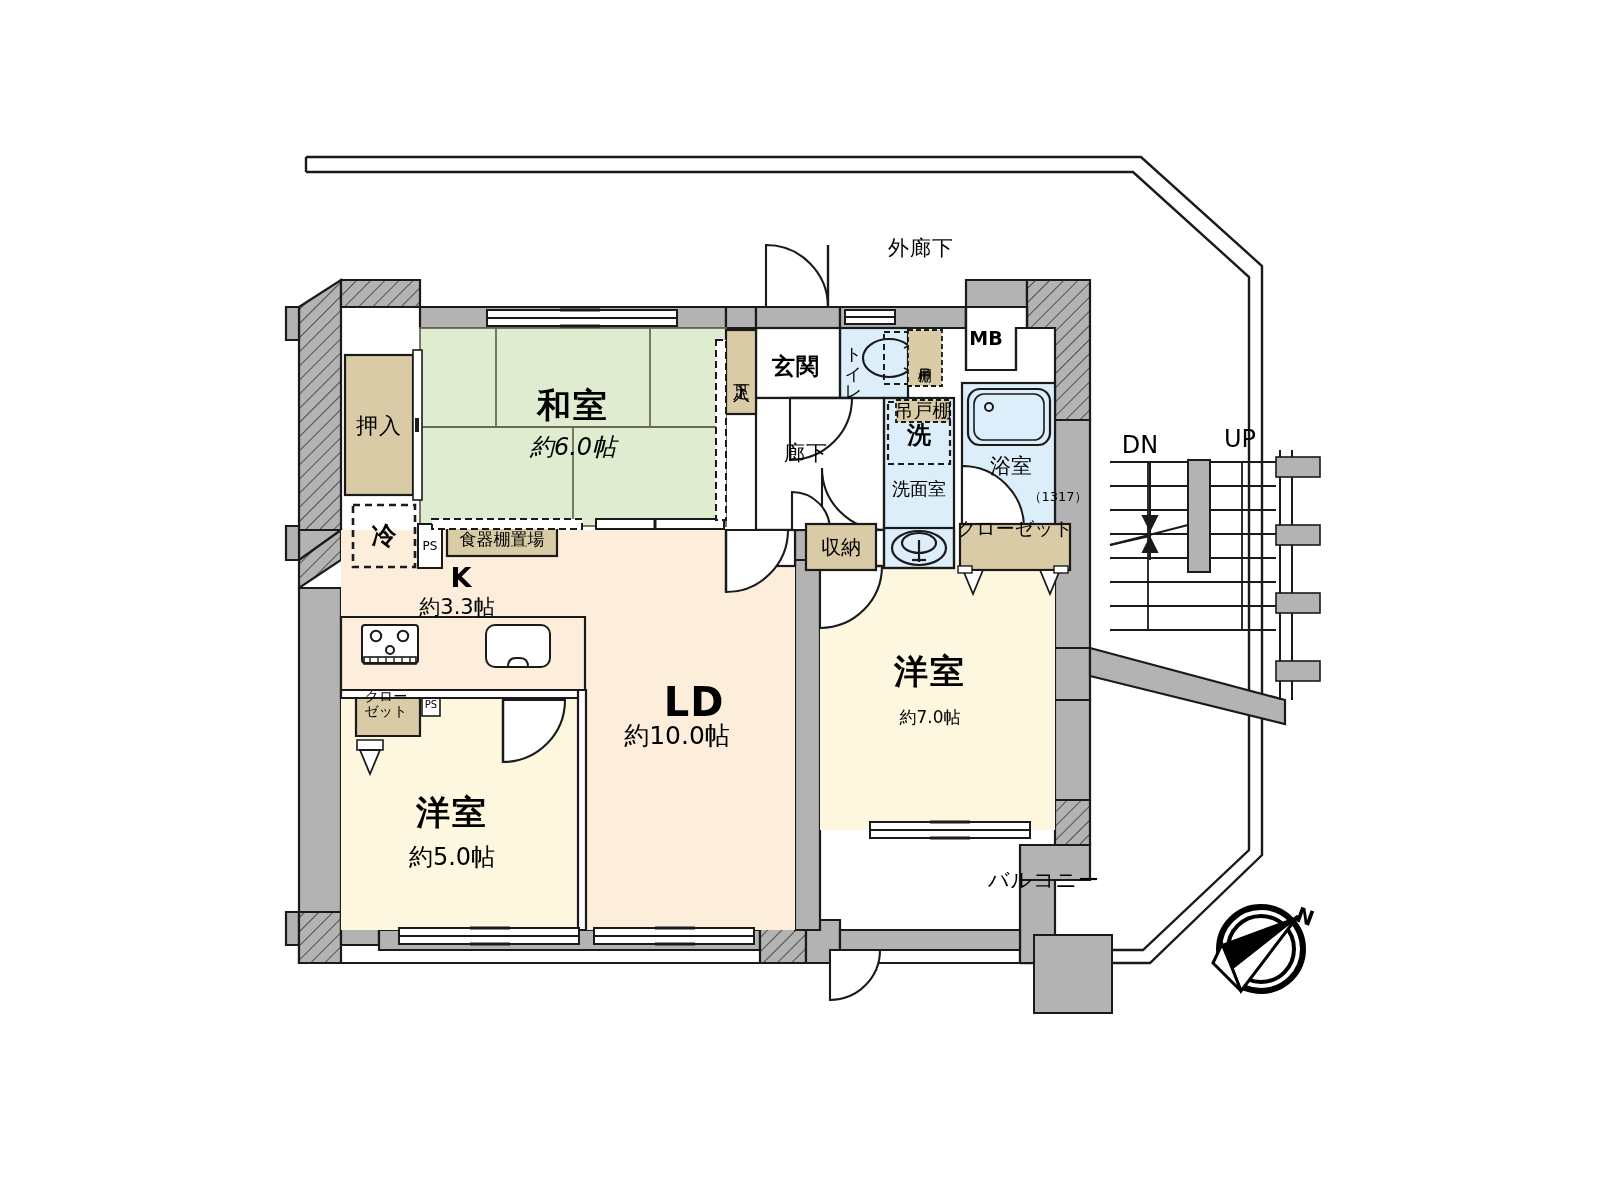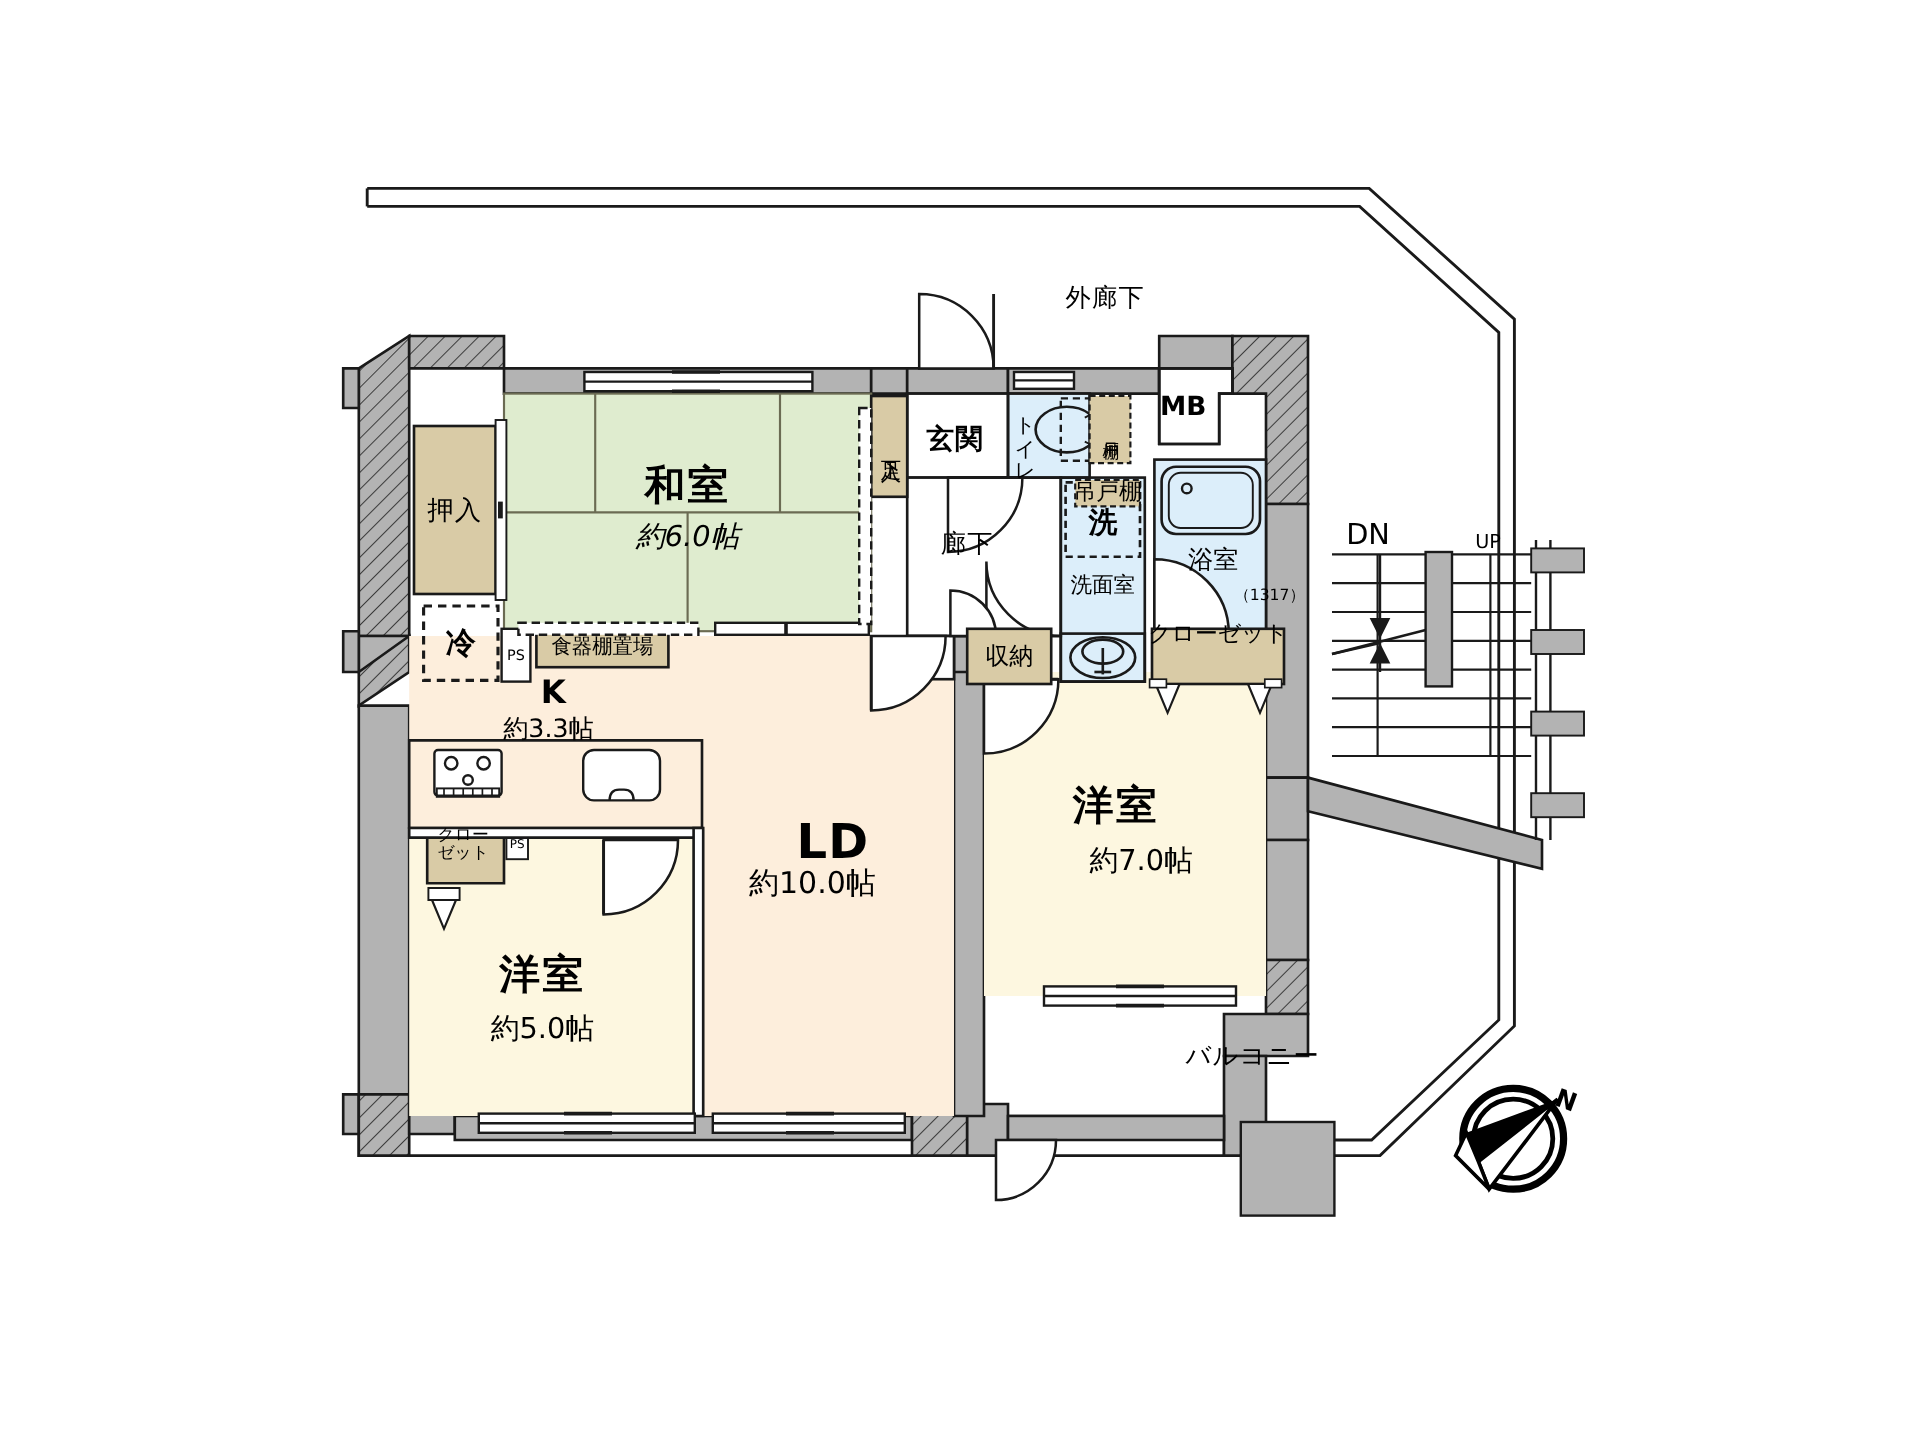--- a/index.html
+++ b/index.html
@@ -333,47 +333,47 @@
 <div class="lbl ctr b" style="left:694px;top:702px;font-size:40px;letter-spacing:1px;">LD</div>
 <div class="lbl ctr" style="left:677px;top:736px;font-size:25px;">約10.0帖</div>
 
 <div class="lbl ctr b" style="left:461px;top:578px;font-size:27px;">K</div>
 <div class="lbl ctr" style="left:457px;top:607px;font-size:21px;">約3.3帖</div>
 
 <div class="lbl ctr b" style="left:452px;top:813px;font-size:34px;letter-spacing:2px;">洋室</div>
 <div class="lbl ctr" style="left:452px;top:858px;font-size:24px;">約5.0帖</div>
 
 <div class="lbl ctr b" style="left:930px;top:672px;font-size:34px;letter-spacing:2px;">洋室</div>
-<div class="lbl ctr" style="left:951px;top:718px;font-size:24px;">約7.0帖</div>
+<div class="lbl ctr" style="left:930px;top:718px;font-size:17px;">約7.0帖</div>
 
 <div class="lbl ctr b" style="left:796px;top:366px;font-size:23px;letter-spacing:1px;">玄関</div>
 <div class="lbl ctr" style="left:806px;top:453px;font-size:21px;letter-spacing:1px;">廊下</div>
 <div class="lbl ctr vert" style="left:853px;top:364px;font-size:17px;">トイレ</div>
 <div class="lbl ctr" style="left:919px;top:489px;font-size:18px;">洗面室</div>
 <div class="lbl ctr" style="left:1011px;top:466px;font-size:21px;">浴室</div>
 <div class="lbl ctr" style="left:1058px;top:497px;font-size:13px;text-align:right;">（1317）</div>
 <div class="lbl ctr" style="left:1044px;top:880px;font-size:21px;letter-spacing:1px;">バルコニー</div>
 <div class="lbl ctr" style="left:921px;top:248px;font-size:21px;letter-spacing:1px;">外廊下</div>
-<div class="lbl ctr b" style="left:986px;top:339px;font-size:22px;">MB</div>
+<div class="lbl ctr b" style="left:986px;top:339px;font-size:19px;">MB</div>
 
 <div class="lbl ctr" style="left:379px;top:426px;font-size:22px;letter-spacing:1px;">押入</div>
 <div class="lbl ctr vert" style="left:741px;top:371px;font-size:17px;">下足入</div>
 <div class="lbl ctr" style="left:841px;top:547px;font-size:20px;text-align:center;">収納</div>
 <div class="lbl ctr" style="left:1015px;top:529px;font-size:19px;">クローゼット</div>
 <div class="lbl ctr" style="left:386px;top:704px;font-size:14px;">
       <div>クロー</div>
       <div>ゼット</div>
     </div>
 <div class="lbl ctr vert" style="left:925px;top:358px;font-size:14px;">吊戸棚</div>
 <div class="lbl ctr" style="left:923px;top:411px;font-size:19px;">吊戸棚</div>
 <div class="lbl ctr" style="left:502px;top:540px;font-size:17px;">食器棚置場</div>
 
 <div class="lbl ctr b" style="left:384px;top:536px;font-size:25px;">冷</div>
 <div class="lbl ctr b" style="left:919px;top:436px;font-size:24px;">洗</div>
 <div class="lbl ctr" style="left:430px;top:546px;font-size:12px;">PS</div>
 <div class="lbl ctr" style="left:431px;top:705px;font-size:10px;">PS</div>
 
 <div class="lbl ctr" style="left:1140px;top:446px;font-size:24px;">DN</div>
-<div class="lbl ctr" style="left:1240px;top:452px;font-size:16px;text-align:right;">UP</div>
+<div class="lbl ctr" style="left:1240px;top:440px;font-size:24px;text-align:right;">UP</div>
 
 <div class="lbl ctr b" style="left:1305px;top:917px;font-size:21px;transform:translate(-50%,-50%) rotate(20deg);">N</div>
 
 </div>
 
 </body></html>

